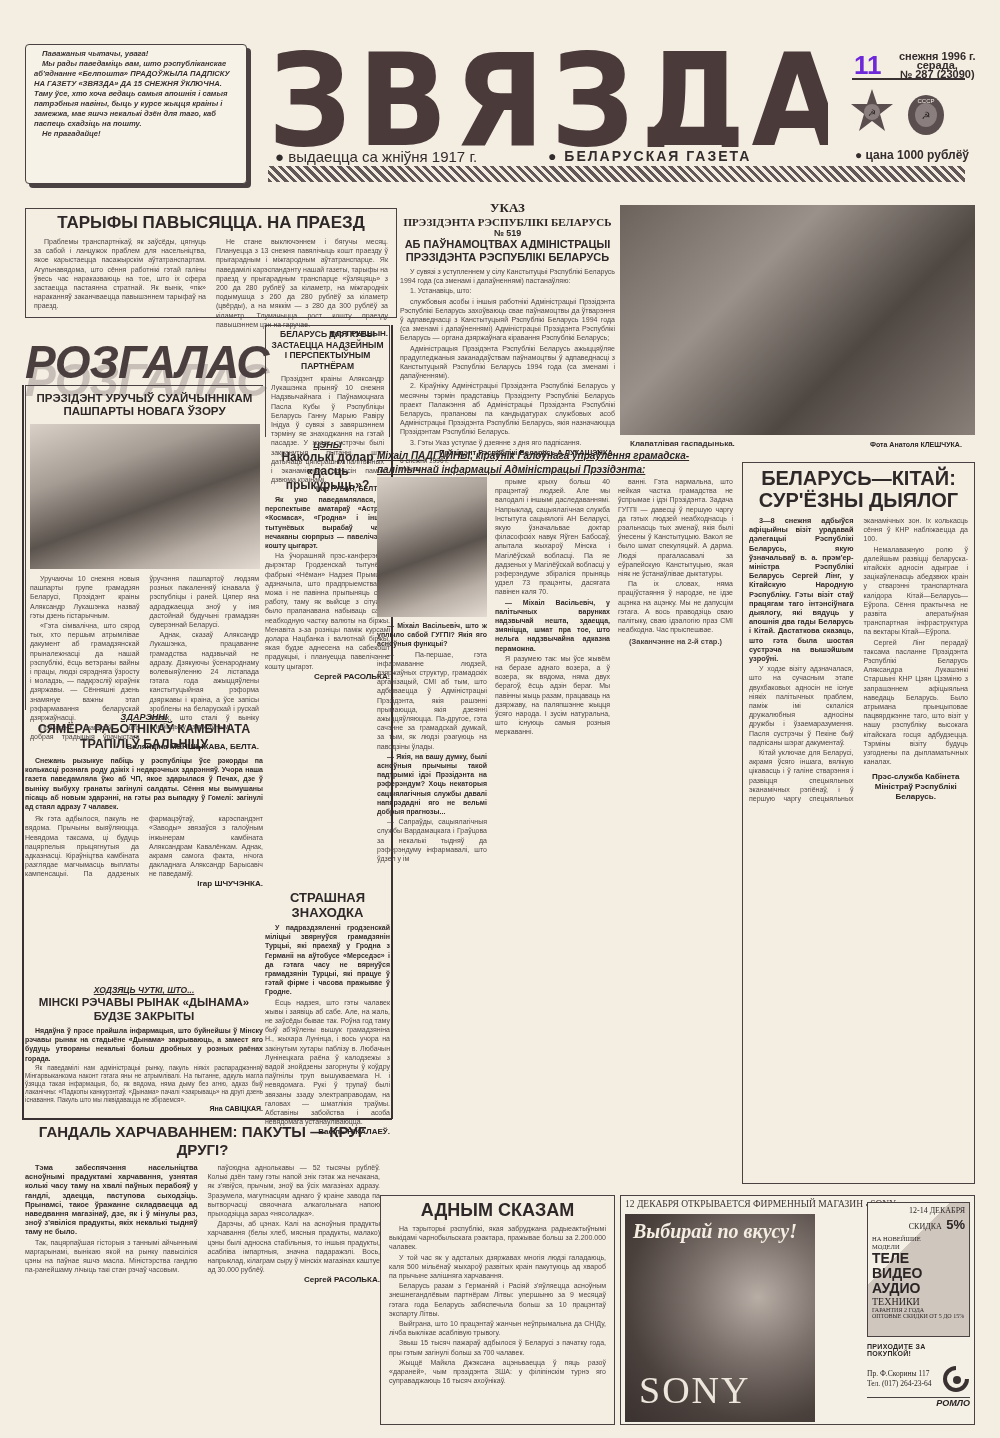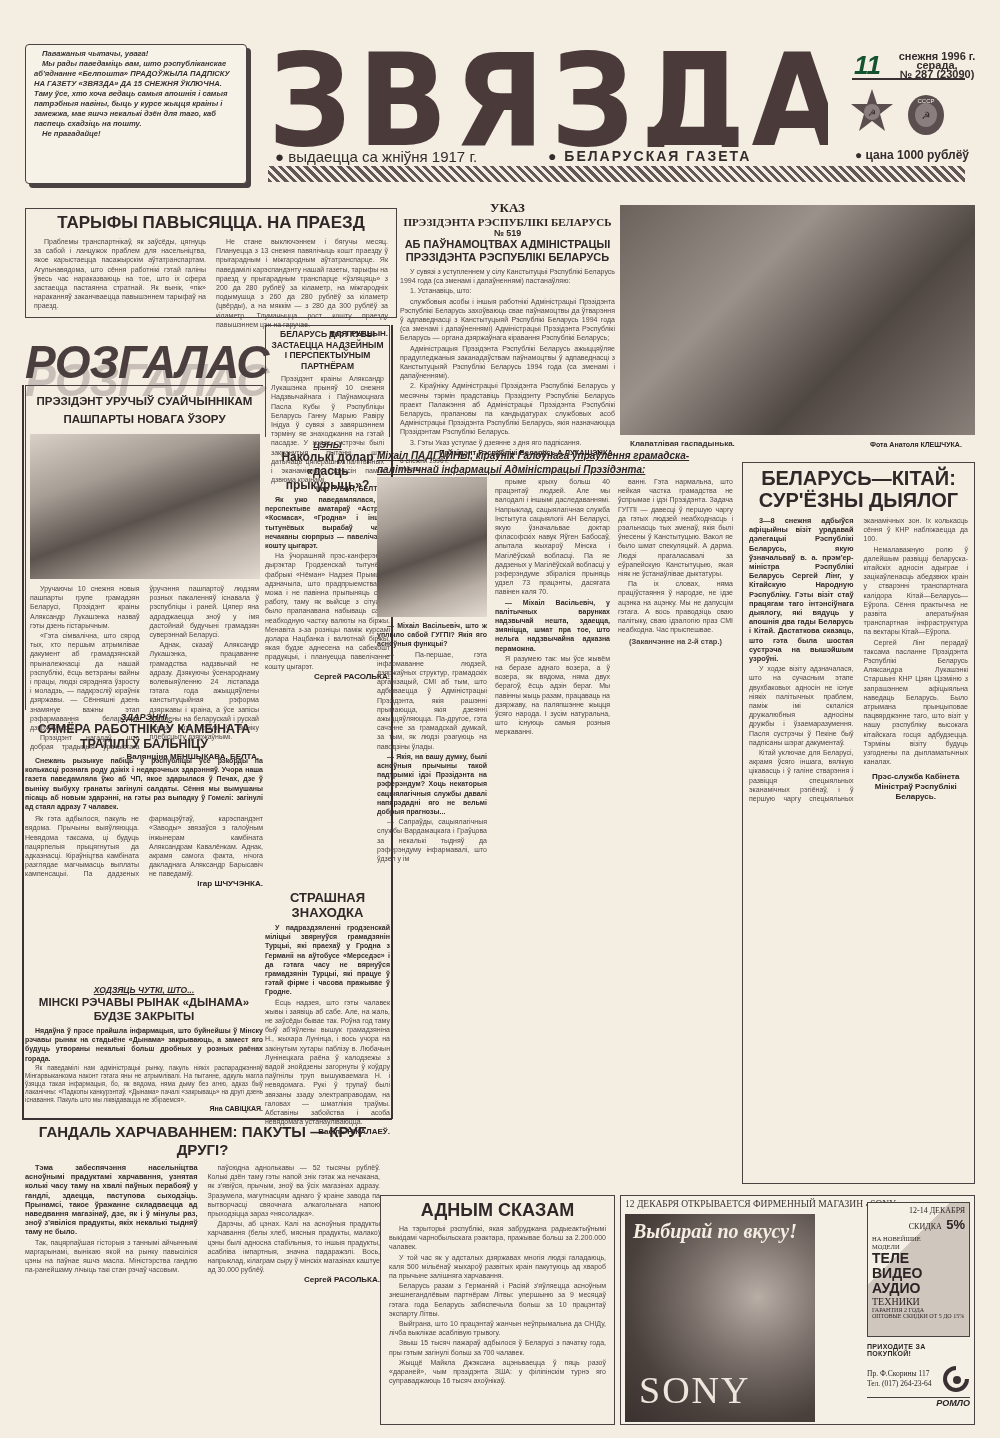--- a/index.html
+++ b/index.html
@@ -36,21 +36,21 @@
 
 <div class="abs" style="left:268px;top:42px;width:560px;height:105px;overflow:hidden;">
   <div class="masthead-title">ЗВЯЗДА</div>
 </div>
 
 <div class="abs" style="left:275px;top:148px;font-size:15px;color:#332c2c;">● выдаецца са жніўня 1917 г.</div>
 <div class="abs" style="left:548px;top:148px;font-size:14px;font-weight:bold;letter-spacing:2px;color:#332c2c;">● БЕЛАРУСКАЯ ГАЗЕТА</div>
 <div class="abs" style="left:855px;top:148px;font-size:12px;font-weight:bold;color:#332c2c;">● цана 1000 рублёў</div>
 
 <div class="abs" style="left:850px;top:50px;width:135px;">
-  <span style="font-size:26px;font-weight:bold;color:#14532d;float:left;margin:0 8px 0 4px;font-style:italic;">11</span>
+  <span style="font-size:26px;font-weight:bold;color:#6d28d9;float:left;margin:0 8px 0 4px;">11</span>
   <div style="font-size:11px;font-weight:bold;text-align:center;line-height:9px;padding-top:2px;color:#332c2c;">
     <div>снежня 1996 г.</div>
     <div>серада,</div>
     <div>№ 287 (23090)</div>
   </div>
 </div>
 <div class="rule" style="left:852px;top:78px;width:113px;height:1.5px;"></div>
 
 <div class="abs" style="left:848px;top:87px;width:48px;height:48px;">
   <svg width="48" height="48" viewBox="0 0 48 48">
@@ -100,21 +100,21 @@
     <div>г.Мінск.</div>
   </div>
 </div>
 
 <div class="photo" style="left:620px;top:205px;width:355px;height:230px;"></div>
 <div class="abs cap" style="left:630px;top:439px;">Клапатлівая гаспадынька.</div>
 <div class="abs" style="left:870px;top:441px;font-size:7px;font-weight:bold;">Фота Анатоля КЛЕШЧУКА.</div>
 
 <div class="abs" style="left:25px;top:335px;font-size:46px;font-weight:900;font-style:italic;color:#4a3e3e;letter-spacing:-1px;text-shadow:0 18px 0 #c8bfb8;">РОЗГАЛАС</div>
 <div class="box" style="left:25px;top:385px;width:238px;height:325px;border-width:1px 0 0 1px;padding:4px 4px;">
-  <div class="hl" style="font-size:11.5px;line-height:18px;margin:2px 0 6px;">ПРЭЗІДЭНТ УРУЧЫЎ СУАЙЧЫННІКАМ ПАШПАРТЫ НОВАГА ЎЗОРУ</div>
+  <div class="hl" style="font-size:11.5px;line-height:13px;margin:2px 0 6px;">ПРЭЗІДЭНТ УРУЧЫЎ СУАЙЧЫННІКАМ ПАШПАРТЫ НОВАГА ЎЗОРУ</div>
   <div class="photo light" style="position:relative;width:230px;height:145px;"></div>
   <div class="txt cols2" style="margin-top:5px;">
     <p>Уручаючы 10 снежня новыя пашпарты групе грамадзян Беларусі, Прэзідэнт краіны Аляксандр Лукашэнка назваў гэты дзень гістарычным.</p>
     <p>«Гэта сімвалічна, што сярод тых, хто першым атрымлівае дакумент аб грамадзянскай прыналежнасці да нашай рэспублікі, ёсць ветэраны вайны і працы, людзі сярэдняга ўзросту і моладзь, — падкрэсліў кіраўнік дзяржавы. — Сённяшні дзень знамянуе важны этап рэфармавання беларускай дзяржаўнасці.</p>
     <p>Прэзідэнт нагадаў, што добрая традыцыя ўрачыстага ўручэння пашпартоў людзям розных пакаленняў існавала ў рэспубліцы і раней. Цяпер яна адраджаецца зноў у імя дастойнай будучыні грамадзян суверэннай Беларусі.</p>
     <p>Аднак, сказаў Аляксандр Лукашэнка, працаванне грамадства надзвычай не адразу. Дзякуючы ўсенароднаму волевыяўленню 24 лістапада гэтага года ажыццяўлены канстытуцыйная рэформа дзяржавы і краіна, а ўсе запісы зроблены на беларускай і рускай мовах, што сталі ў выніку плебісцыту дзяржаўнымі.</p>
   </div>
   <div class="sig">Валянціна МЕНШЫКАВА, БЕЛТА.</div>
 </div>
 

